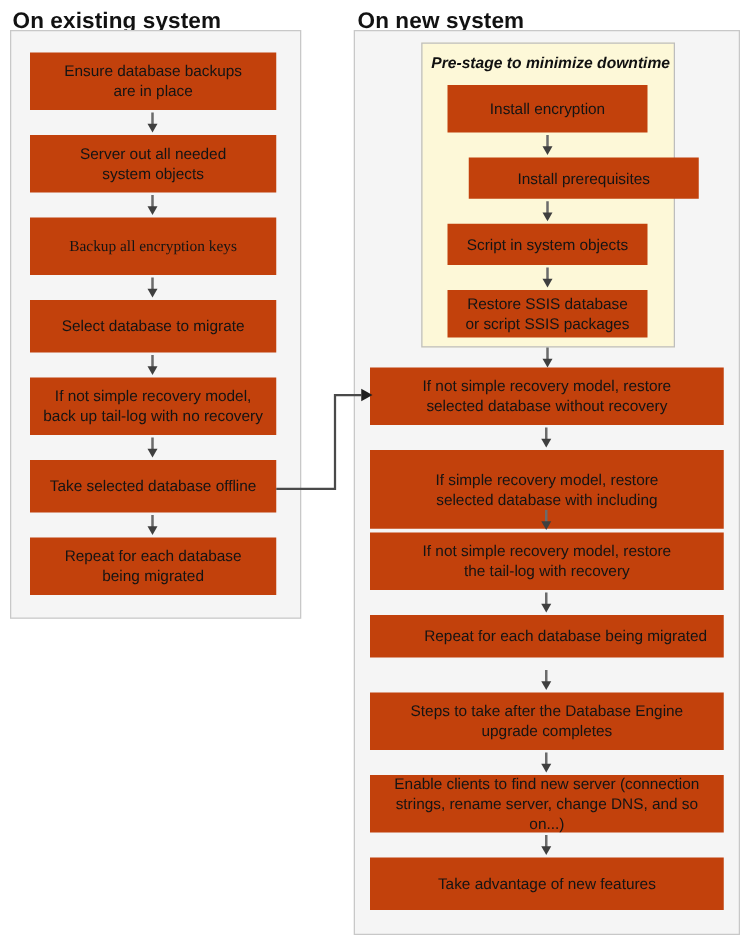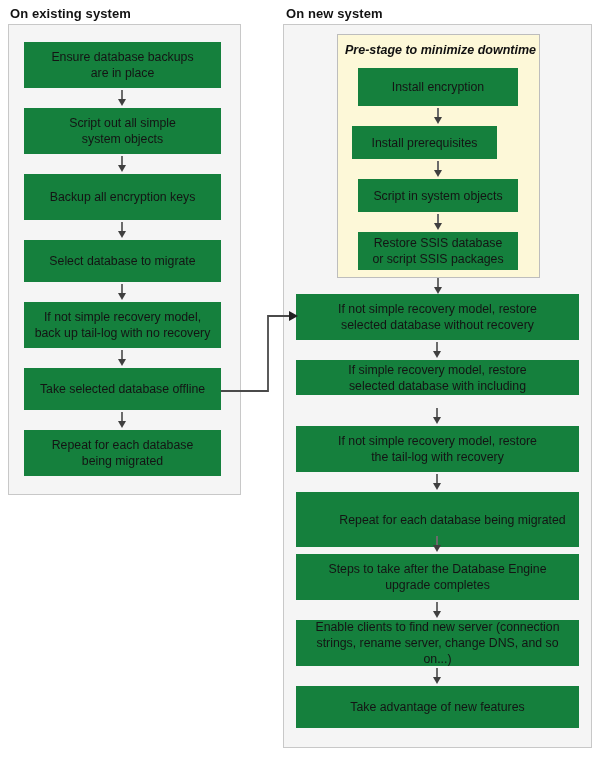--- a/index.html
+++ b/index.html
@@ -19,21 +19,21 @@
 
   .canvas {
     position: relative;
     width: 600px;
     height: 759px;
   }
 
   
   .col-title {
     position: absolute;
-    font-size: 13px;
+    font-size: 18px;
     font-weight: bold;
     color: #121212;
     letter-spacing: 0.1px;
     white-space: nowrap;
   }
   #title-existing { left: 10px; top: 6px; }
   #title-new      { left: 286px; top: 6px; }
 
   
   .panel {
@@ -68,21 +68,21 @@
     font-size: 12.5px;
     font-weight: bold;
     font-style: italic;
     color: #111111;
     white-space: nowrap;
   }
 
   
   .node {
     position: absolute;
-    background: #15803d;
+    background: #c2410c;
     box-sizing: border-box;
     display: flex;
     align-items: center;
     justify-content: center;
     text-align: center;
     font-size: 12.3px;
     line-height: 16px;
     color: #141414;
     padding: 2px 6px;
   }
@@ -136,30 +136,30 @@
       <span>are in place</span>
     </div>
   </div>
   <div class="arrow-v" style="left:117px; top:90px; height:16px;">
     <div class="stem" style="height:10px;"></div>
       <div class="head"></div>
   </div>
 
   <div class="node" id="n-l1" style="left:24px; top:108px; width:197px; height:46px;">
     <div>
-      <span>Script out all simple</span>
+      <span>Server out all needed</span>
       <span>system objects</span>
     </div>
   </div>
   <div class="arrow-v" style="left:117px; top:156px; height:16px;">
     <div class="stem" style="height:10px;"></div>
       <div class="head"></div>
   </div>
 
-  <div class="node" id="n-l2" style="left:24px; top:174px; width:197px; height:46px;">
+  <div class="node" id="n-l2" style="left:24px; top:174px; width:197px; height:46px;font-family:Liberation Serif, serif;">
     <div>
       <span>Backup all encryption keys</span>
     </div>
   </div>
   <div class="arrow-v" style="left:117px; top:222px; height:16px;">
     <div class="stem" style="height:10px;"></div>
       <div class="head"></div>
   </div>
 
   <div class="node" id="n-l3" style="left:24px; top:240px; width:197px; height:42px;align-items:center;">
@@ -208,21 +208,21 @@
   <div class="node" id="n-p0" style="left:358px; top:68px; width:160px; height:38px;">
     <div>
       <span>Install encryption</span>
     </div>
   </div>
   <div class="arrow-v" style="left:433px; top:108px; height:16px;">
     <div class="stem" style="height:10px;"></div>
       <div class="head"></div>
   </div>
 
-  <div class="node" id="n-p1" style="left:352px; top:126px; width:145px; height:33px;">
+  <div class="node" id="n-p1" style="left:375px; top:126px; width:184px; height:33px;">
     <div>
       <span>Install prerequisites</span>
     </div>
   </div>
   <div class="arrow-v" style="left:433px; top:161px; height:16px;">
     <div class="stem" style="height:10px;"></div>
       <div class="head"></div>
   </div>
 
   <div class="node" id="n-p2" style="left:358px; top:179px; width:160px; height:33px;">
@@ -250,21 +250,21 @@
     <div>
       <span>If not simple recovery model, restore</span>
       <span>selected database without recovery</span>
     </div>
   </div>
   <div class="arrow-v" style="left:432px; top:342px; height:16px;">
     <div class="stem" style="height:10px;"></div>
       <div class="head"></div>
   </div>
 
-  <div class="node" id="n-r1" style="left:296px; top:360px; width:283px; height:35px;">
+  <div class="node" id="n-r1" style="left:296px; top:360px; width:283px; height:63px;">
     <div>
       <span>If simple recovery model, restore</span>
       <span>selected database with including</span>
     </div>
   </div>
   <div class="arrow-v" style="left:432px; top:408px; height:16px;">
     <div class="stem" style="height:10px;"></div>
       <div class="head"></div>
   </div>
 
@@ -272,21 +272,21 @@
     <div>
       <span>If not simple recovery model, restore</span>
       <span>the tail-log with recovery</span>
     </div>
   </div>
   <div class="arrow-v" style="left:432px; top:474px; height:16px;">
     <div class="stem" style="height:10px;"></div>
       <div class="head"></div>
   </div>
 
-  <div class="node" id="n-r3" style="left:296px; top:492px; width:283px; height:55px;padding-left:36px;">
+  <div class="node" id="n-r3" style="left:296px; top:492px; width:283px; height:34px;padding-left:36px;">
     <div>
       <span>Repeat for each database being migrated</span>
     </div>
   </div>
   <div class="arrow-v" style="left:432px; top:536px; height:16px;">
     <div class="stem" style="height:10px;"></div>
       <div class="head"></div>
   </div>
 
   <div class="node" id="n-r4" style="left:296px; top:554px; width:283px; height:46px;">

